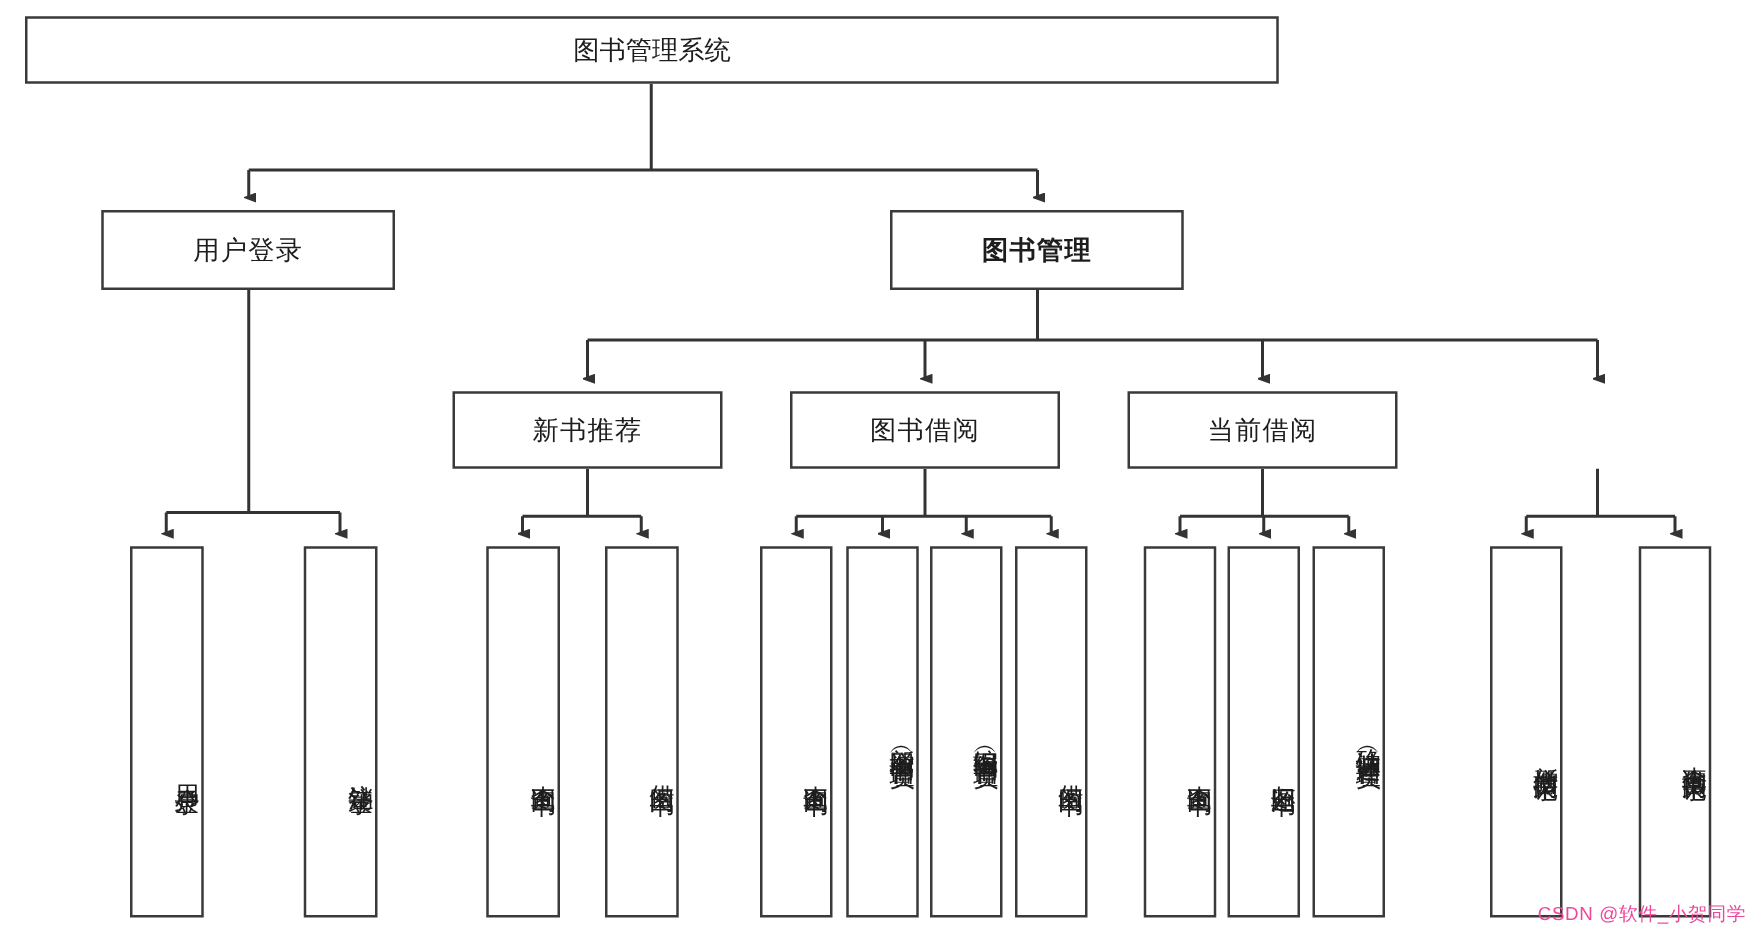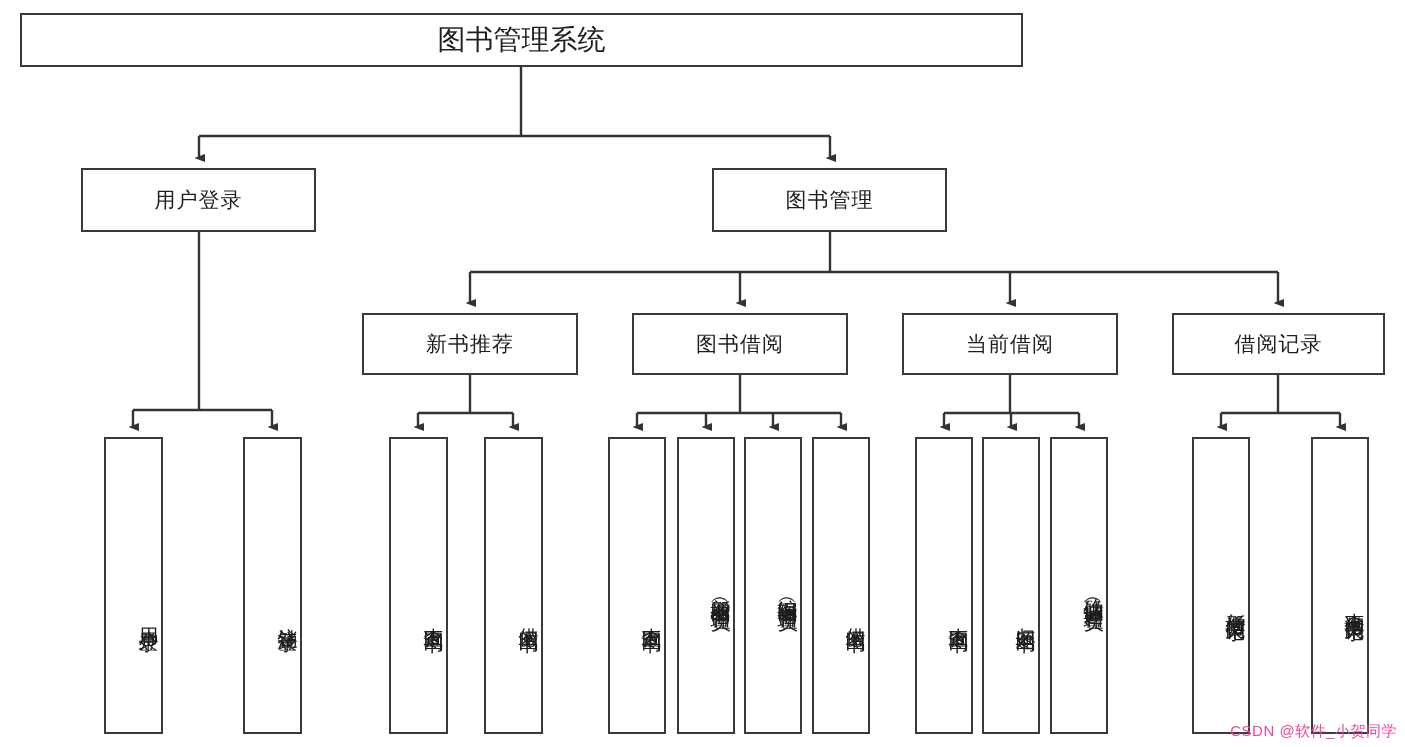--- a/index.html
+++ b/index.html
@@ -4,21 +4,21 @@
 <style>
   html,body{margin:0;padding:0;background:#ffffff;}
   body{width:1405px;height:747px;overflow:hidden;
        font-family:"Liberation Sans","DejaVu Sans",sans-serif;}
   #stage{position:relative;width:1405px;height:747px;background:#fff;}
   svg#wires{position:absolute;left:0;top:0;width:1405px;height:747px;}
   .node{position:absolute;box-sizing:border-box;background:#ffffff;
         border:2px solid #3a3a3a;display:flex;align-items:center;
         justify-content:center;color:#1d1d1d;}
   .node.horiz{font-size:21px;letter-spacing:1px;}
-  .node.root{font-size:28px;}
+  .node.root{font-size:21px;}
   .node.vert{writing-mode:vertical-rl;text-orientation:upright;
              font-size:20px;line-height:1.28;letter-spacing:2px;
              padding-top:60px;align-items:flex-start;justify-content:center;}
   .node.vert.tall{padding-top:12px;}
   .node.vert.mid{padding-top:34px;}
   #watermark{position:absolute;right:8px;bottom:6px;font-size:15px;
              color:#ec4899;white-space:nowrap;letter-spacing:0.5px;}
 </style>
 </head>
 <body>
@@ -71,26 +71,25 @@
       <path d="M1278,375 L1278,413"></path>
       <path d="M1221,413 L1340,413"></path>
       <path d="M1221,413 L1221,427" marker-end="url(#arw)"></path>
       <path d="M1340,413 L1340,427" marker-end="url(#arw)"></path>
     </g>
   </svg>
 
   <div class="node root" style="left:20px;top:13px;width:1003px;height:54px;">图书管理系统</div>
 
   <div class="node horiz" style="left:81px;top:168px;width:235px;height:64px;">用户登录</div>
-  <div class="node horiz" style="left:712px;top:168px;width:235px;height:64px;">图书管理</div>
+  <div class="node horiz" style="left:712px;top:168px;width:235px;height:64px;font-weight:bold;">图书管理</div>
 
   <div class="node horiz" style="left:362px;top:313px;width:216px;height:62px;">新书推荐</div>
   <div class="node horiz" style="left:632px;top:313px;width:216px;height:62px;">图书借阅</div>
   <div class="node horiz" style="left:902px;top:313px;width:216px;height:62px;font-family:Liberation Serif, serif;">当前借阅</div>
-  <div class="node horiz" style="left:1172px;top:313px;width:213px;height:62px;">借阅记录</div>
 
   <div class="node vert" style="left:104px;top:437px;width:59px;height:297px;">用户登录</div>
   <div class="node vert" style="left:243px;top:437px;width:59px;height:297px;">注销登录</div>
 
   <div class="node vert" style="left:389px;top:437px;width:59px;height:297px;">查询图书</div>
   <div class="node vert" style="left:484px;top:437px;width:59px;height:297px;">借阅图书</div>
 
   <div class="node vert" style="left:608px;top:437px;width:58px;height:297px;">查询图书</div>
   <div class="node vert tall" style="left:677px;top:437px;width:58px;height:297px;">新增图书（管理员）</div>
   <div class="node vert tall" style="left:744px;top:437px;width:58px;height:297px;">编辑图书（管理员）</div>

